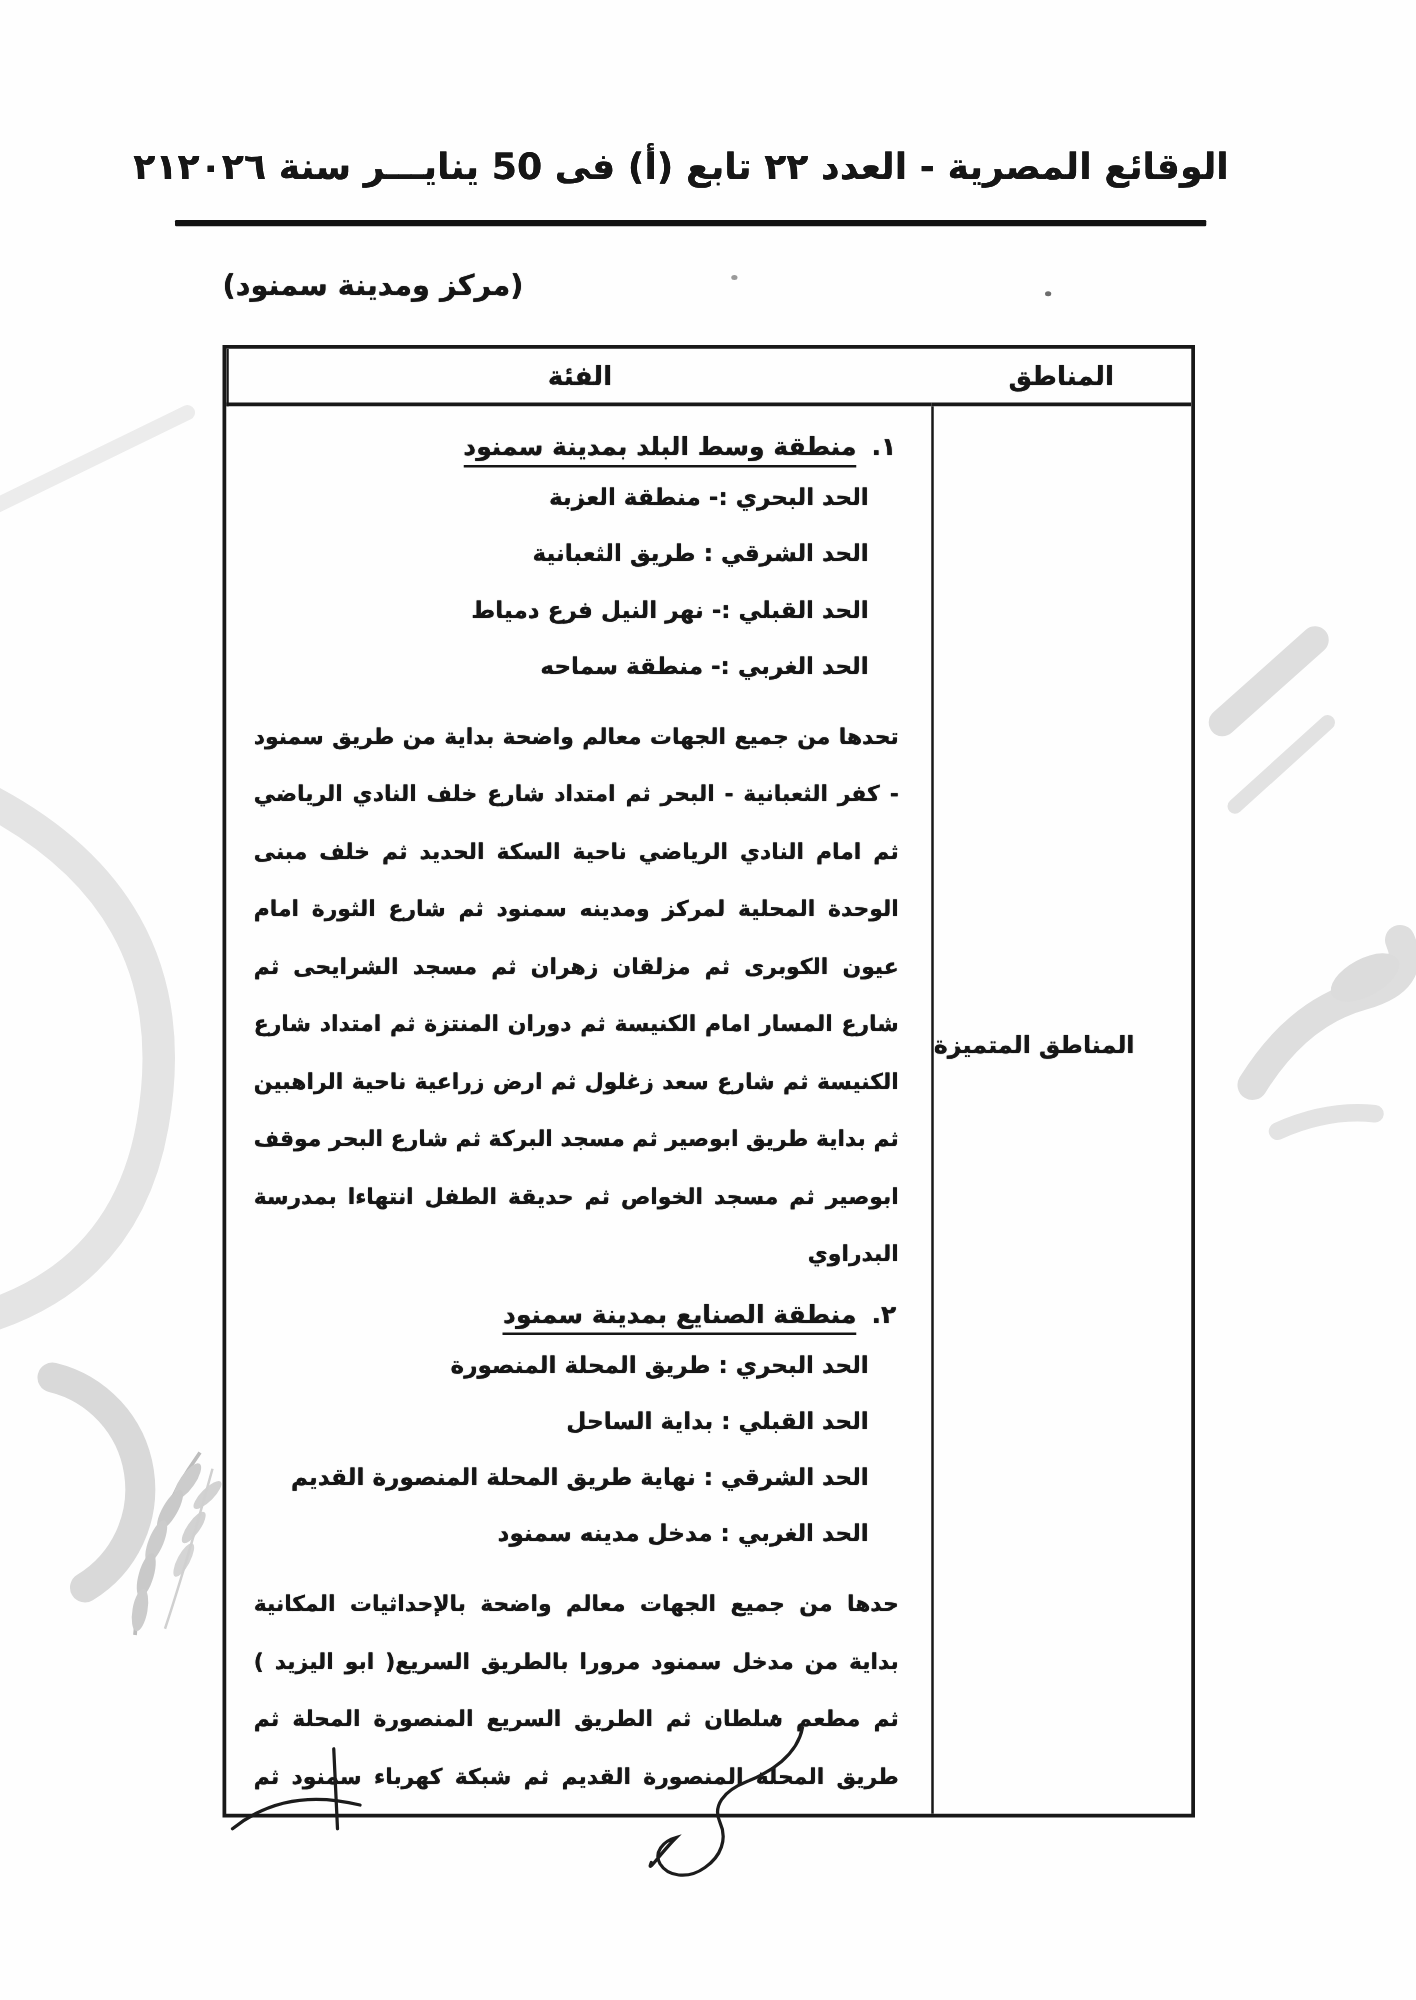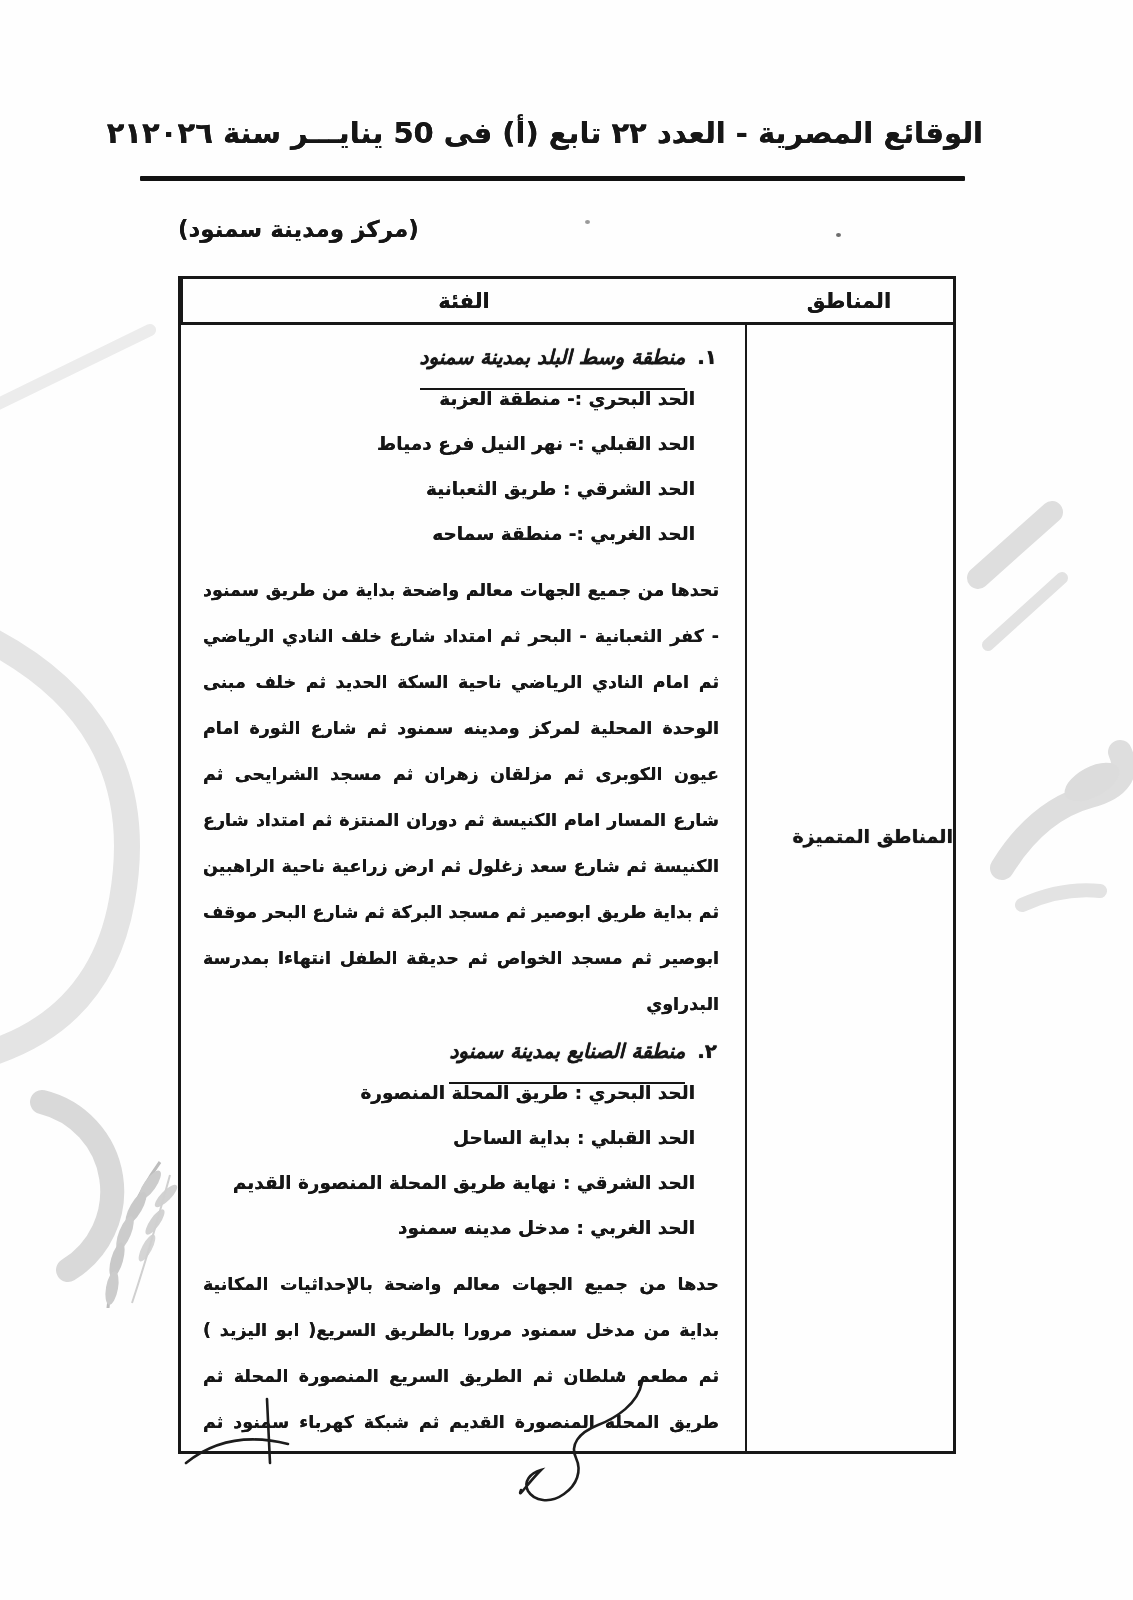--- a/index.html
+++ b/index.html
@@ -65,43 +65,41 @@
   .th{
     display:flex;align-items:center;justify-content:center;
     font-size:21px;font-weight:700;
     text-shadow:0 0 .6px #161616;
     border-bottom:3px solid #181818;
   }
   .th-cat{border-inline-end:2px solid #181818;}
   .cell-cat{
     border-inline-end:2px solid #181818;
     padding-top:500px;
-    text-align:right;
-    padding-left:28px;
+    text-align:left;
   }
   .cat-value{
     font-size:19px;font-weight:700;
     text-shadow:0 0 .7px #161616;
   }
   .cell-zones{
     padding:16px 26px 0 22px;
     box-sizing:border-box;
   }
 
   .section-heading{
     margin:4px 2px 18px 0;
     font-size:20px;font-weight:700;
     text-shadow:0 0 .7px #161616;
     white-space:nowrap;
   }
   .section-number{margin-left:12px;}
   .section-title{
     border-bottom:2.5px solid #161616;
-    padding-bottom:19px;
-    font-style:italic;
+    padding-bottom:3px;
   }
   .bound-line{
     margin:0 24px 21px 0;
     font-size:18.5px;line-height:24px;font-weight:700;
     text-shadow:0 0 .6px #161616;
     white-space:nowrap;
   }
   .zone-desc{
     margin:4px 0 12px 0;
     font-size:17.5px;font-weight:700;
@@ -166,22 +164,22 @@
         <span class="cat-value">المناطق المتميزة</span>
       </div>
 
       <div class="cell-zones">
 
         <div class="section">
           <div class="section-heading">
             <span class="section-number">١.</span><span class="section-title">منطقة وسط البلد بمدينة سمنود</span>
           </div>
           <div class="bound-line">الحد البحري :- منطقة العزبة</div>
+          <div class="bound-line">الحد الشرقي : طريق الثعبانية</div>
           <div class="bound-line">الحد القبلي :- نهر النيل فرع دمياط</div>
-          <div class="bound-line">الحد الشرقي : طريق الثعبانية</div>
           <div class="bound-line">الحد الغربي :- منطقة سماحه</div>
           <div class="zone-desc">تحدها من جميع الجهات معالم واضحة بداية من طريق سمنود - كفر الثعبانية - البحر ثم امتداد شارع خلف النادي الرياضي ثم امام النادي الرياضي ناحية السكة الحديد ثم خلف مبنى الوحدة المحلية لمركز ومدينه سمنود ثم شارع الثورة امام عيون الكوبرى ثم مزلقان زهران ثم مسجد الشرايحى ثم شارع المسار امام الكنيسة ثم دوران المنتزة ثم امتداد شارع الكنيسة ثم شارع سعد زغلول ثم ارض زراعية ناحية الراهبين ثم بداية طريق ابوصير ثم مسجد البركة ثم شارع البحر موقف ابوصير ثم مسجد الخواص ثم حديقة الطفل انتهاءا بمدرسة البدراوي</div>
         </div>
 
         <div class="section sec2">
           <div class="section-heading">
             <span class="section-number">٢.</span><span class="section-title">منطقة الصنايع بمدينة سمنود</span>
           </div>
           <div class="bound-line">الحد البحري : طريق المحلة المنصورة</div>
           <div class="bound-line">الحد القبلي : بداية الساحل</div>

